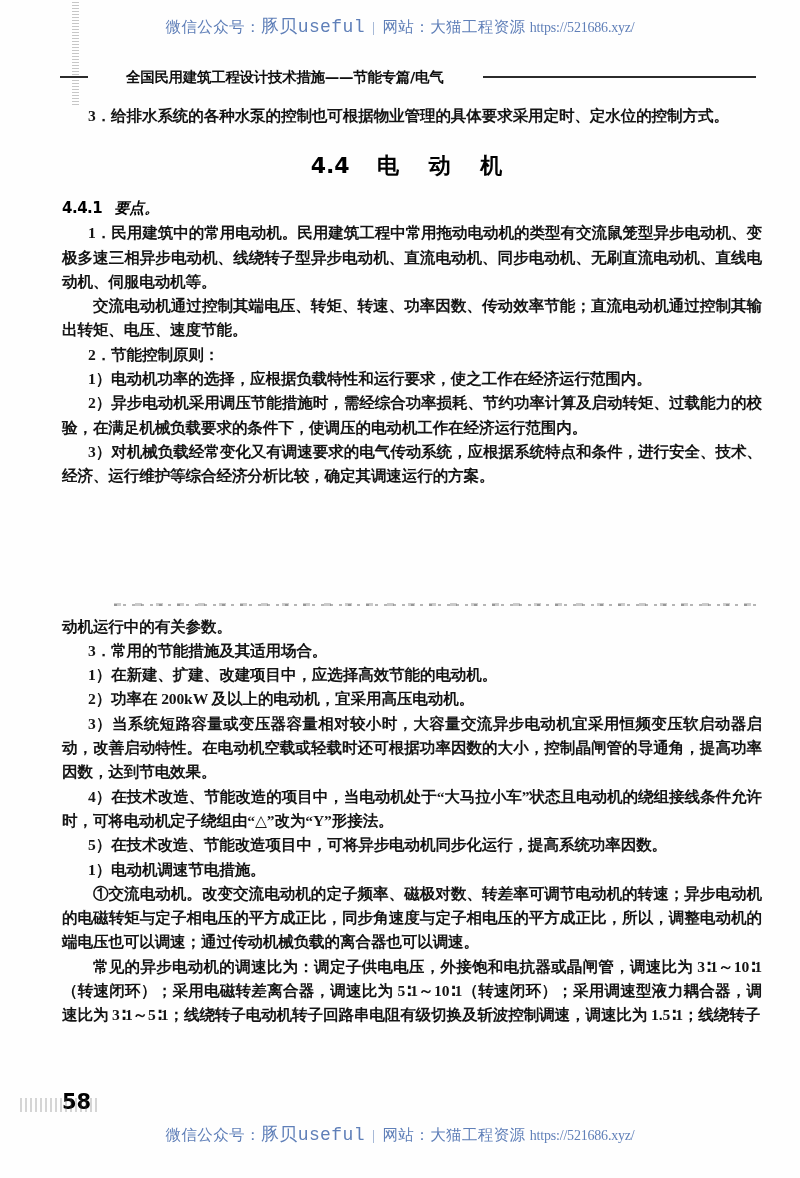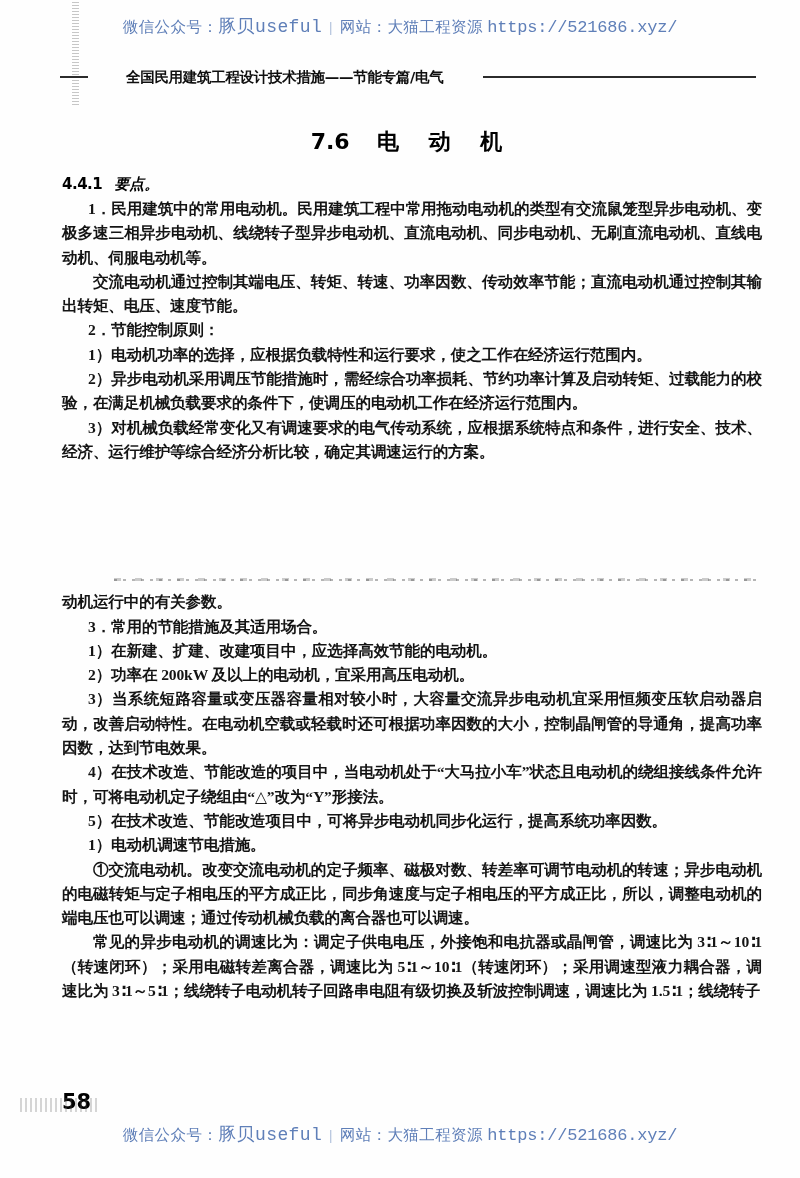--- a/index.html
+++ b/index.html
@@ -33,22 +33,22 @@
     letter-spacing: 0.4px;
     white-space: nowrap;
   }
   .watermark-top { top: 14px; }
   .watermark-bottom { top: 1122px; }
   .wm-sep {
     color: #8fa6cc;
     padding: 0 7px;
   }
   .wm-url {
-    font-family: Liberation Mono, monospace;
-    font-size: 17px;
+    font-family: Liberation Serif, serif;
+    font-size: 14px;
     letter-spacing: -0.2px;
   }
   .wm-latin {
     font-family: "Liberation Mono", "DejaVu Sans Mono", monospace;
     font-size: 18px;
   }
 
   
   .header-band {
     position: absolute;
@@ -198,23 +198,24 @@
   <div class="binding-artifact"></div>
 
   <div class="header-band">
     <div class="rule-left"></div>
     <div class="header-title">全国民用建筑工程设计技术措施——节能专篇/电气</div>
     <div class="rule-right"></div>
   </div>
 
   <div class="content">
 
+    <p class="t ind-num">3．给排水系统的各种水泵的控制也可根据物业管理的具体要求采用定时、定水位的控制方式。</p>
 
     <div class="section-heading">
-      <span>7.6</span>&nbsp;&nbsp;<span class="cjk">电 动 机</span>
+      <span>4.4</span>&nbsp;&nbsp;<span class="cjk">电 动 机</span>
     </div>
 
     <div class="clause-heading">
       <span class="num">4.4.1</span><span class="txt">要点。</span>
     </div>
 
     <p class="t ind-num">1．民用建筑中的常用电动机。民用建筑工程中常用拖动电动机的类型有交流鼠笼型异步电动机、变极多速三相异步电动机、线绕转子型异步电动机、直流电动机、同步电动机、无刷直流电动机、直线电动机、伺服电动机等。</p>
     <p class="t ind1">交流电动机通过控制其端电压、转矩、转速、功率因数、传动效率节能；直流电动机通过控制其输出转矩、电压、速度节能。</p>
     <p class="t ind-num">2．节能控制原则：</p>
     <p class="t ind-num">1）电动机功率的选择，应根据负载特性和运行要求，使之工作在经济运行范围内。</p>

